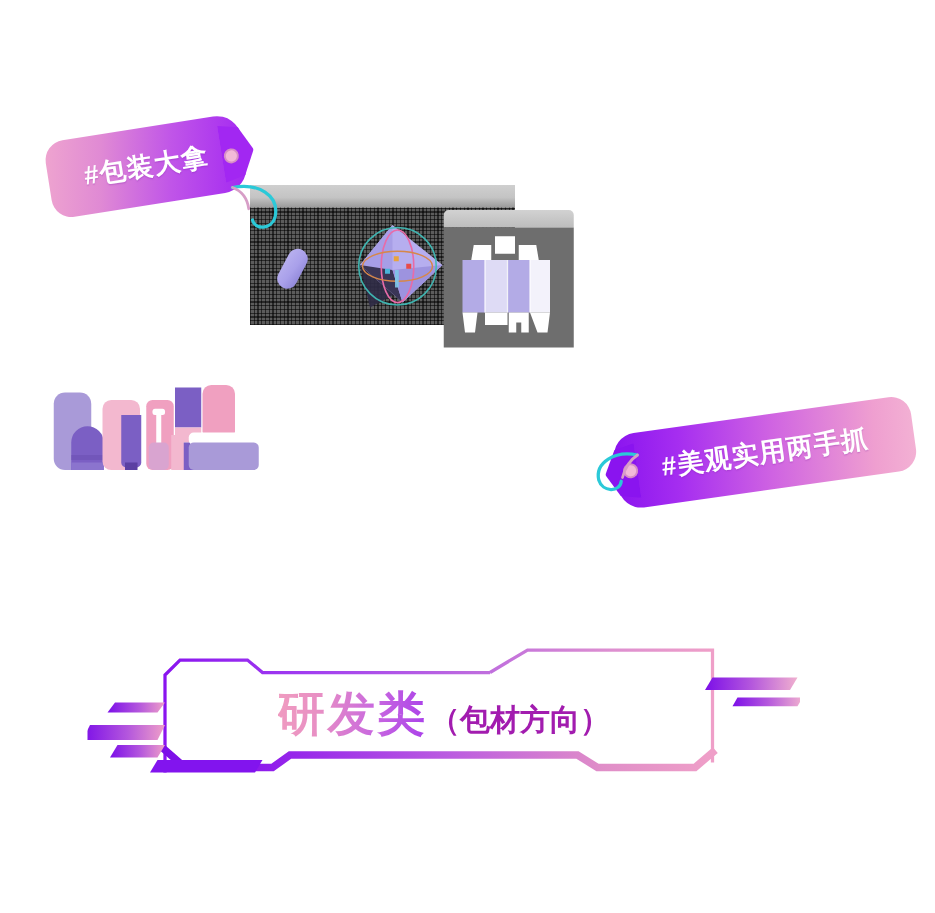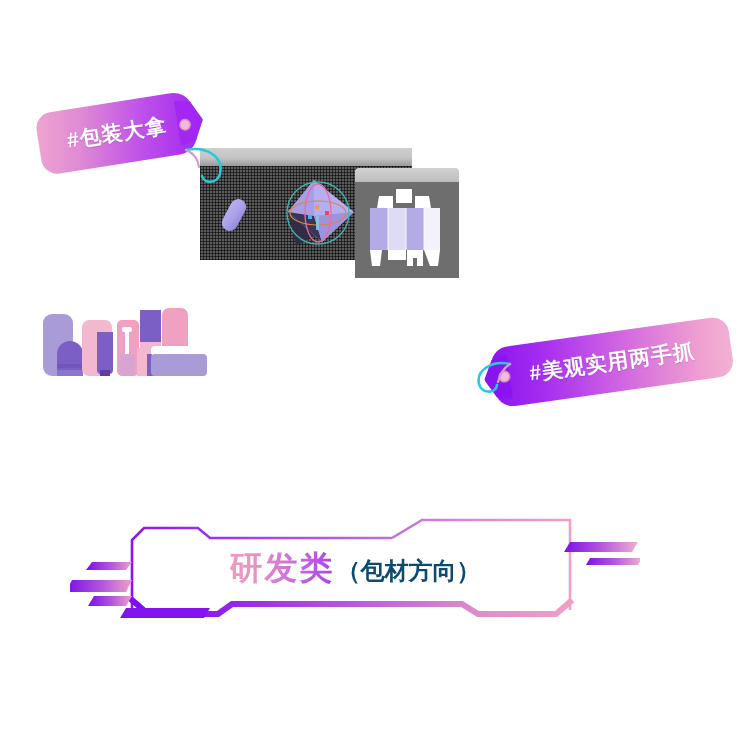--- a/index.html
+++ b/index.html
@@ -158,34 +158,34 @@
   
   #banner { left: 70px; top: 500px; width: 570px; height: 120px; }
   .banner-title {
     position: absolute;
     left: 0; right: 0; top: 46px;
     text-align: center;
     white-space: nowrap;
     z-index: 6;
   }
   .title-main {
-    font-size: 33px;
+    font-size: 38px;
     font-weight: bold;
     letter-spacing: 2px;
     background: linear-gradient(95deg, #f09cc0 0%, #e88fc4 28%, #c766e0 66%, #a93fea 100%);
     -webkit-background-clip: text;
     background-clip: text;
     color: transparent;
     -webkit-text-fill-color: transparent;
   }
   .title-sub {
     font-size: 24px;
     font-weight: bold;
     letter-spacing: 0px;
-    color: #0c4a6e;
+    color: #a21caf;
     margin-left: 2px;
   }
 </style>
 </head>
 <body>
 
 <div class="stage">
 
   <div class="layer" id="window-viewport">
     <div class="titlebar"></div>

